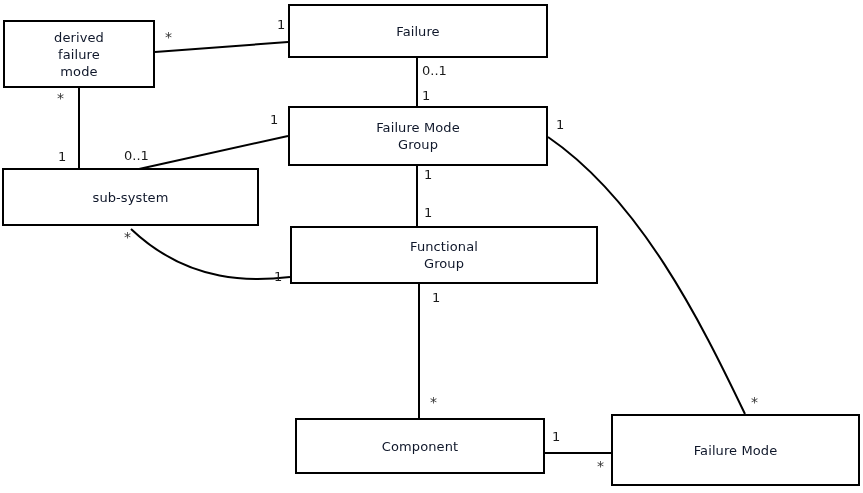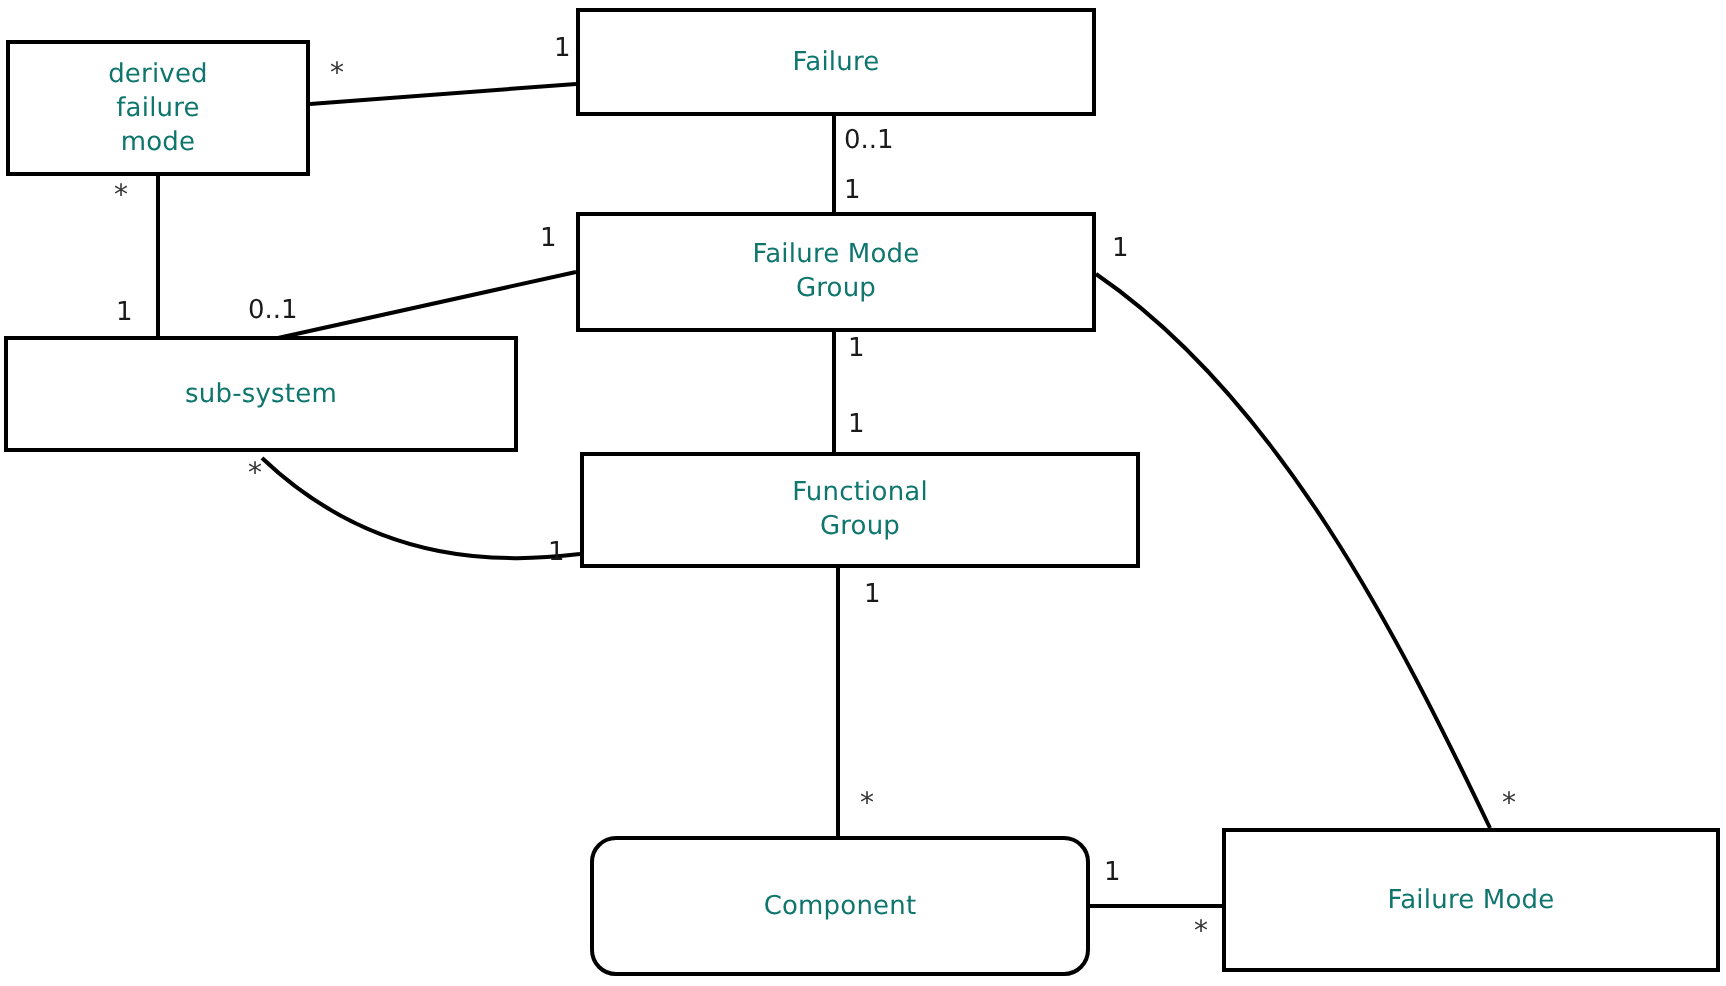--- a/index.html
+++ b/index.html
@@ -31,21 +31,21 @@
     border: 2px solid #000000;
     background: #ffffff;
     display: flex;
     align-items: center;
     justify-content: center;
     z-index: 2;
   }
   .node-label {
     font-size: 13px;
     line-height: 17px;
-    color: #0f766e;
+    color: #0f172a;
     text-align: center;
     white-space: pre-line;
     letter-spacing: 0.1px;
   }
   .mult {
     position: absolute;
     font-size: 13px;
     line-height: 13px;
     color: #1a1a1a;
     z-index: 3;
@@ -82,25 +82,25 @@
       <div class="node" style="left: 288px; top: 4px; width: 260px; height: 54px;">
         <div class="node-label">Failure</div>
       </div>
       <div class="node" style="left: 288px; top: 106px; width: 260px; height: 60px;">
         <div class="node-label">Failure Mode
 Group</div>
       </div>
       <div class="node" style="left: 2px; top: 168px; width: 257px; height: 58px;">
         <div class="node-label">sub-system</div>
       </div>
-      <div class="node" style="left: 290px; top: 226px; width: 280px; height: 58px;">
+      <div class="node" style="left: 290px; top: 226px; width: 308px; height: 58px;">
         <div class="node-label">Functional
 Group</div>
       </div>
-      <div class="node" style="left: 295px; top: 418px; width: 250px; height: 70px; border-radius: 13px;">
+      <div class="node" style="left: 295px; top: 418px; width: 250px; height: 56px;">
         <div class="node-label">Component</div>
       </div>
       <div class="node" style="left: 611px; top: 414px; width: 249px; height: 72px;">
         <div class="node-label">Failure Mode</div>
       </div>
     </div>
   <div id="mult-layer">
       <span class="mult star" style="left: 165px; top: 31px;">*</span>
       <span class="mult" style="left: 277px; top: 18px;">1</span>
       <span class="mult star" style="left: 57px; top: 92px;">*</span>

